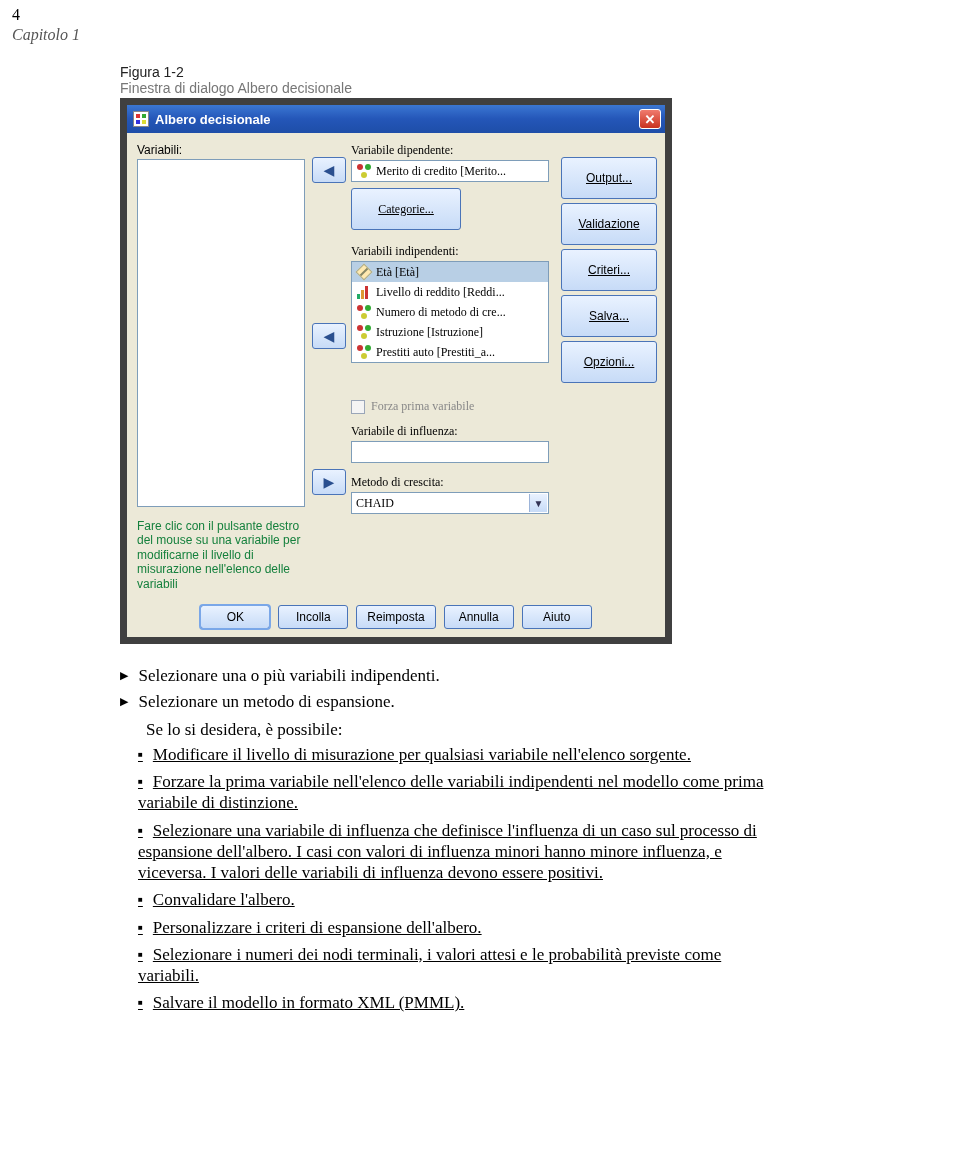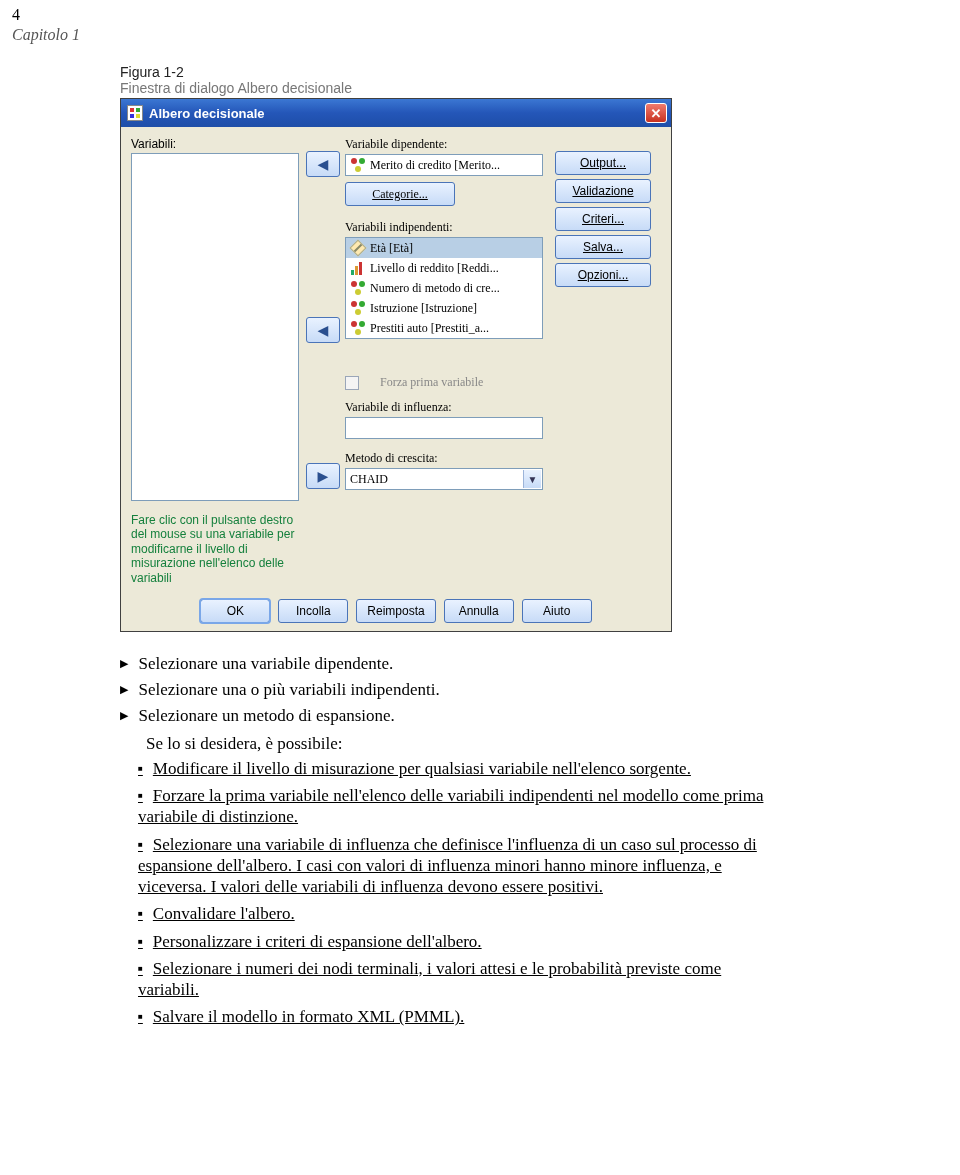--- a/index.html
+++ b/index.html
@@ -17,21 +17,21 @@
   .content { padding: 20px 50px 0 120px; }
   .fig-label { font-family: Arial, Helvetica, sans-serif; font-size: 14px; color: #222; }
   .fig-caption { font-family: Arial, Helvetica, sans-serif; font-size: 14px; color: #777; margin-bottom: 2px; }
 
   
   .dialog {
     width: 552px;
     font-family: Tahoma, Arial, sans-serif;
     font-size: 12px;
     color: #000;
-    border: 1px solid #404040;
+    border: 7px solid #404040;
     background: #ece9d8;
     position: relative;
   }
   .titlebar {
     height: 28px;
     background: linear-gradient(#3b77d3, #2456b8 50%, #1e4ea8);
     display: flex;
     align-items: center;
     padding: 0 4px 0 6px;
     color: #fff;
@@ -121,31 +121,31 @@
     padding: 2px 4px;
     white-space: nowrap;
     overflow: hidden;
   }
   .selrow { background: #b8cfe5; }
 
   .catbtn, .actbtn {
     border: 1px solid #4a74b8;
     border-radius: 3px;
     background: linear-gradient(#e9f2ff,#c7dbf7);
-    height: 24px;
+    height: 42px;
     display: flex; align-items: center; justify-content: center;
     color: #000;
     font-size: 12px;
     text-decoration: underline;
     padding: 0 6px;
   }
   .actbtn { width: 96px; margin-bottom: 4px; }
 
   .chk {
-    display: flex; align-items: center; gap: 21px;
+    display: flex; align-items: center; gap: 6px;
     font-size: 12px; color: #888;
   }
   .chk .box {
     width: 14px; height: 14px; border:1px solid #9aa6b8; background:#f4f4f4;
   }
   .sel {
     background: #fff;
     border: 1px solid #7e9db9;
     height: 22px;
     display: flex; align-items: center;
@@ -327,21 +327,20 @@
       <div class="pushbtn">Incolla</div>
       <div class="pushbtn">Reimposta</div>
       <div class="pushbtn">Annulla</div>
       <div class="pushbtn">Aiuto</div>
     </div>
   </div>
 </div>
 
 <div class="bodytext">
   <ul class="blist">
-    <li>Selezionare una variabile dipendente.</li>
     <li>Selezionare una o più variabili indipendenti.</li>
     <li>Selezionare un metodo di espansione.</li>
   </ul>
   <div style="padding-left:26px;">Se lo si desidera, è possibile:</div>
   <ul class="sq">
     <li>Modificare il livello di misurazione per qualsiasi variabile nell'elenco sorgente.</li>
     <li>Forzare la prima variabile nell'elenco delle variabili indipendenti nel modello come prima variabile di distinzione.</li>
     <li>Selezionare una variabile di influenza che definisce l'influenza di un caso sul processo di espansione dell'albero. I casi con valori di influenza minori hanno minore influenza, e viceversa. I valori delle variabili di influenza devono essere positivi.</li>
     <li>Convalidare l'albero.</li>
     <li>Personalizzare i criteri di espansione dell'albero.</li>

